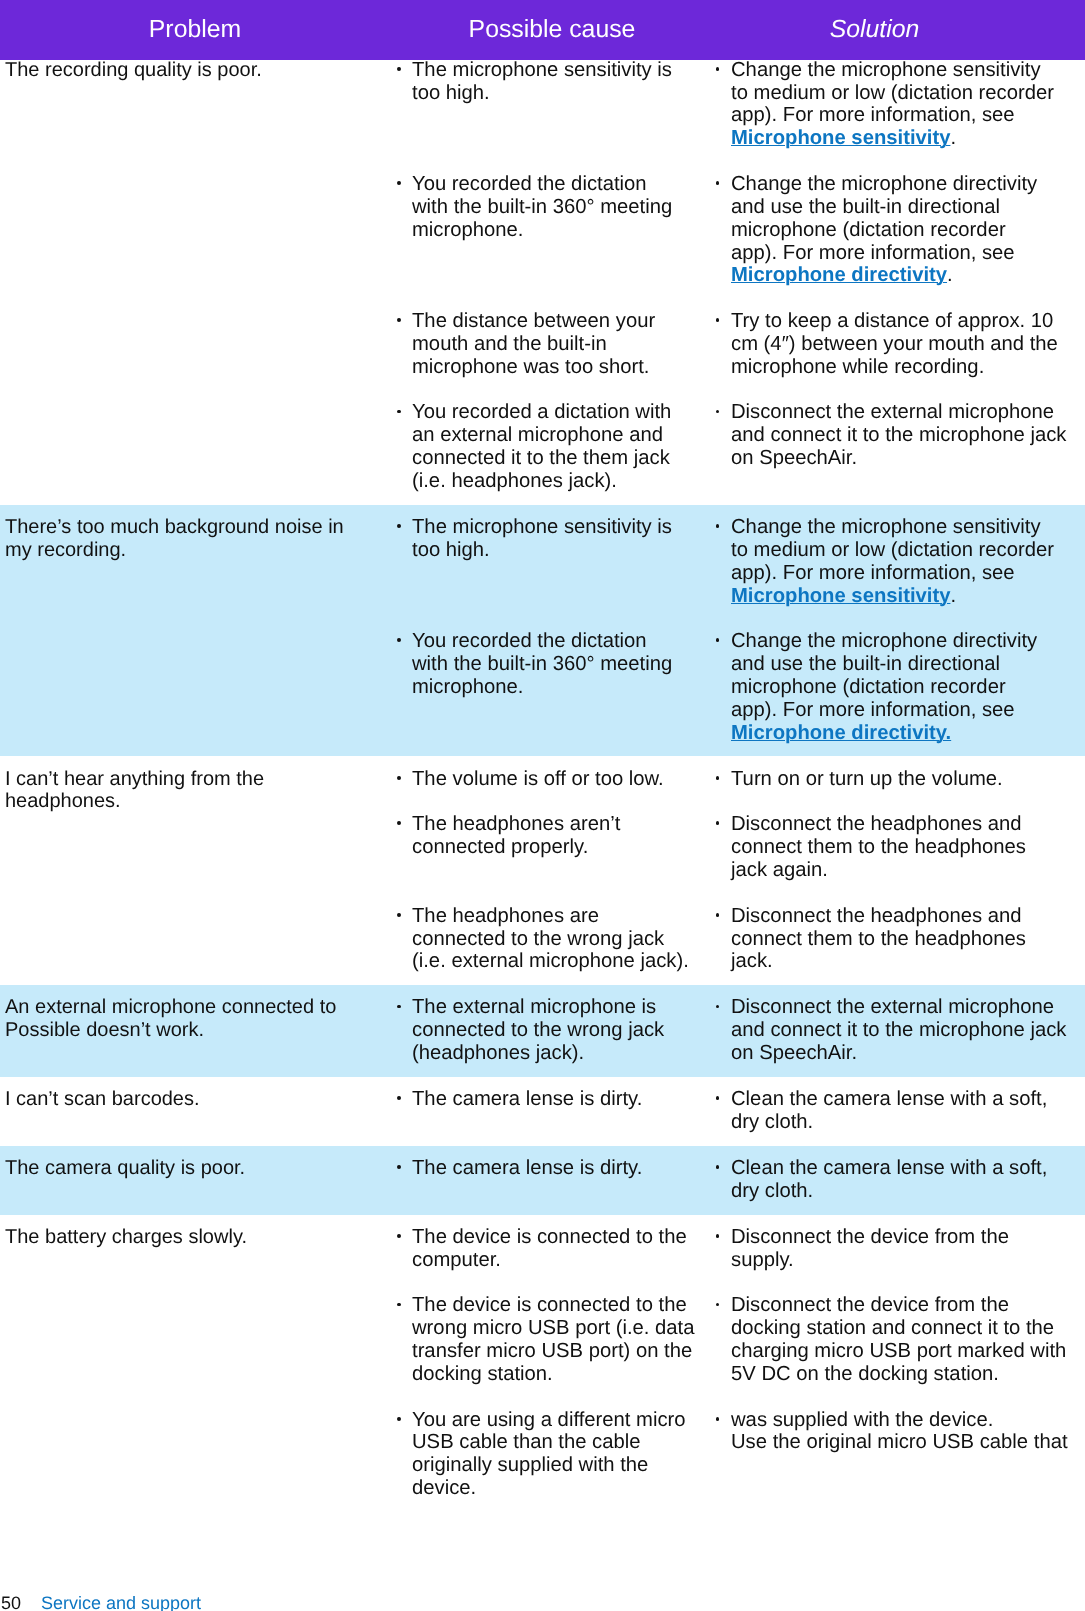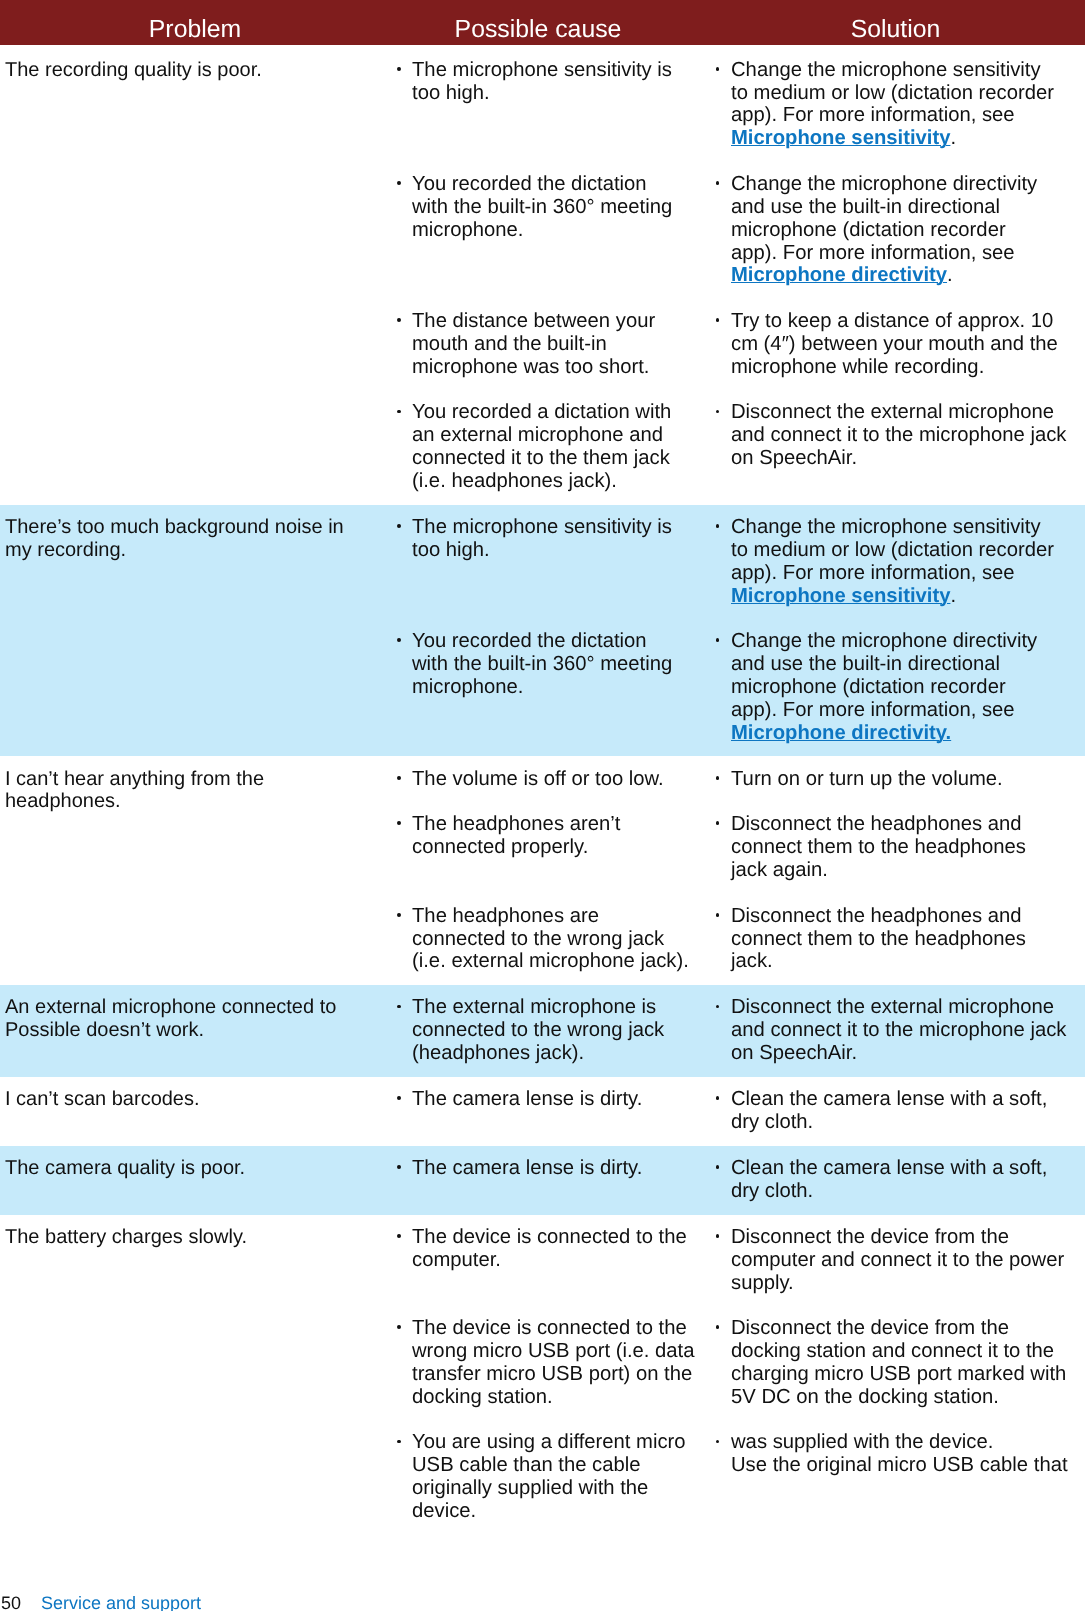--- a/index.html
+++ b/index.html
@@ -7,29 +7,29 @@
   body{
     width:1085px;height:1611px;
     font-family:"Liberation Sans", sans-serif;
     -webkit-font-smoothing:antialiased;
     text-rendering:geometricPrecision;
     font-kerning:normal;
   }
   .page{position:relative;width:1085px;height:1611px;overflow:hidden;}
 
   
-  .hdr{position:absolute;left:0;top:0;width:1085px;height:45px;background:#7f1d1d;}
+  .hdr{position:absolute;left:0;top:0;width:1085px;height:60px;background:#6d28d9;}
   .hdr .h{
     position:absolute;top:0;height:47.5px;
     display:flex;align-items:center;justify-content:center;
     color:#ffffff;font-size:24.8px;font-weight:400;line-height:47.5px;padding-top:11px;box-sizing:border-box;
   }
   .hdr .h1{left:0;width:390px;}
-  .hdr .h2{left:380px;width:316px;}
-  .hdr .h3{left:706px;width:379px;}
+  .hdr .h2{left:394px;width:316px;}
+  .hdr .h3{left:685px;width:379px;font-style:italic;}
 
   
   .row{position:relative;width:1085px;}
   .row.alt{background:#C6EAFA;}
   .rowinner{position:relative;display:flex;}
   .c1{width:390px;box-sizing:border-box;padding:11.3px 12px 0 5px;}
   .c2{width:695px;box-sizing:border-box;padding:11.3px 0 0 0;}
   .ptext{font-size:20.0px;line-height:22.85px;color:#111111;white-space:pre;}
   .pline{white-space:pre;}
 
@@ -346,21 +346,20 @@
                 <span class="bul"></span>
                 <div class="item">
                   <div class="ln">The device is connected to the</div>
                   <div class="ln">computer.</div>
                 </div>
               </div>
               <div class="s3">
                 <span class="bul"></span>
                 <div class="item">
                   <div class="ln"><span>Disconnect the device from the</span></div>
-                  <div class="ln"><span>computer and connect it to the power</span></div>
                   <div class="ln"><span>supply.</span></div>
                 </div>
               </div>
             </div>
             <div class="gap"></div>
             <div class="sub">
               <div class="s2">
                 <span class="bul"></span>
                 <div class="item">
                   <div class="ln">The device is connected to the</div>

